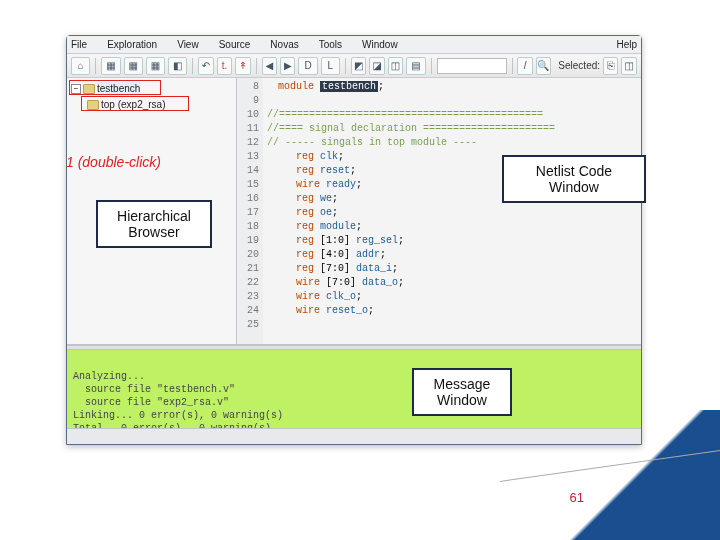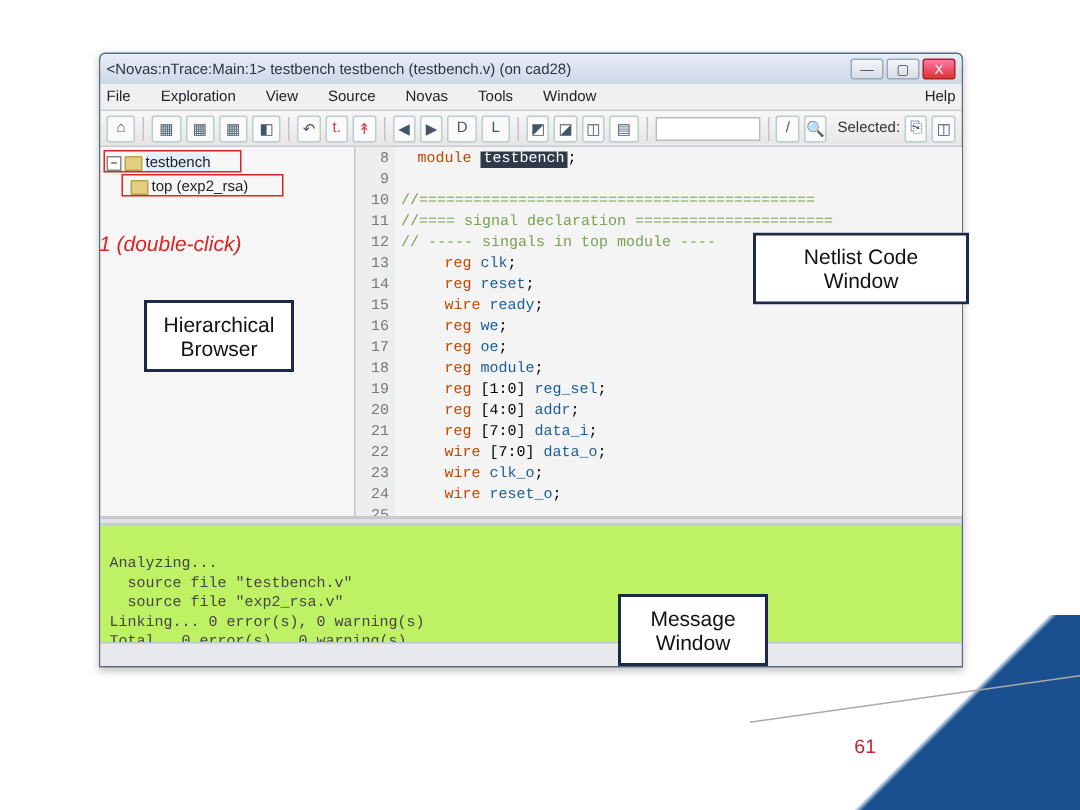--- a/index.html
+++ b/index.html
@@ -146,28 +146,20 @@
 </style>
 </head>
 <body>
 
 <div class="corner-accent"></div>
 <div class="corner-accent-light"></div>
 <div class="page-number">61</div>
 
 <div class="app-window">
 
-  <div class="title-bar">
-    <span class="title-text">&lt;Novas:nTrace:Main:1&gt; testbench testbench (testbench.v) (on cad28)</span>
-    <div class="win-btns">
-      <div class="win-btn">—</div>
-      <div class="win-btn">▢</div>
-      <div class="win-btn close">X</div>
-    </div>
-  </div>
 
   <div class="menu-bar">
     <span class="menu-item">File</span>
     <span class="menu-item">Exploration</span>
     <span class="menu-item">View</span>
     <span class="menu-item">Source</span>
     <span class="menu-item">Novas</span>
     <span class="menu-item">Tools</span>
     <span class="menu-item">Window</span>
     <span class="spacer"></span>
@@ -249,18 +241,18 @@
   <div class="console" id="console">Analyzing...
   source file "testbench.v"
   source file "exp2_rsa.v"
 Linking... 0 error(s), 0 warning(s)
 Total   0 error(s),  0 warning(s)</div>
 
   <div class="status-bar"></div>
 </div>
 
 <div class="ann-red" style="left:66px; top:154px;font-style:italic;">1 (double-click)</div>
-<div class="callout" style="left:96px; top:200px; width:100px; white-space:pre-line;">Hierarchical
+<div class="callout" style="left:96px; top:200px; width:116px; white-space:pre-line;">Hierarchical
 Browser</div>
 <div class="callout" style="left:502px; top:155px; width:144px; white-space:pre-line;">Netlist Code
 Window</div>
-<div class="callout" style="left:412px; top:396px; width:100px; white-space:pre-line;">Message
+<div class="callout" style="left:412px; top:368px; width:100px; white-space:pre-line;">Message
 Window</div>
 
 </body></html>

